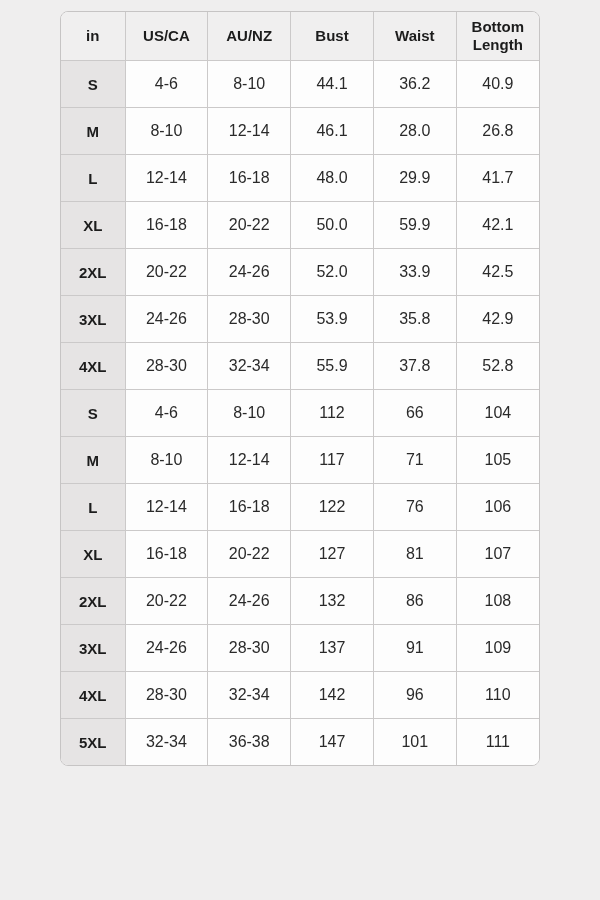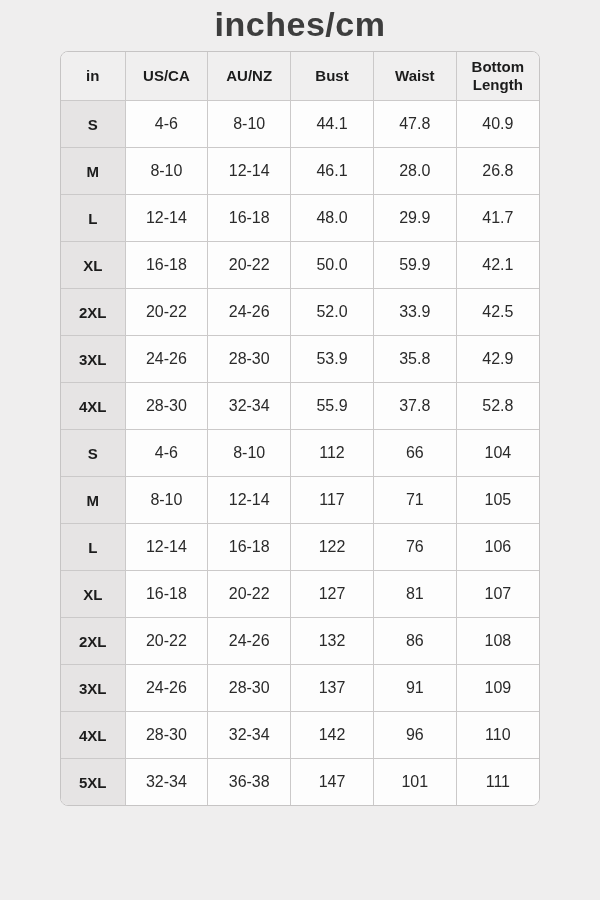--- a/index.html
+++ b/index.html
@@ -68,21 +68,20 @@
   
   table tr:first-child th { border-top: none; }
   table tr:last-child td { border-bottom: none; }
   table tr th:first-child, table tr td:first-child { border-left: none; }
   table tr th:last-child, table tr td:last-child { border-right: none; }
 </style>
 </head>
 <body>
 
 <div class="title-block">
-  <div class="title-line">inches/cm</div>
 </div>
 
 <div class="table-wrap">
   <table>
     <colgroup>
       <col class="size-col">
       <col>
         <col>
         <col>
         <col>
@@ -95,21 +94,21 @@
           <th>AU/NZ</th>
           <th>Bust</th>
           <th>Waist</th>
           <th>Bottom Length</th>
         </tr>
         <tr>
           <td class="label-cell">S</td>
           <td class="data-cell">4-6</td>
           <td class="data-cell">8-10</td>
           <td class="data-cell">44.1</td>
-          <td class="data-cell">47.8</td>
+          <td class="data-cell">36.2</td>
           <td class="data-cell">40.9</td>
         </tr>
         <tr>
           <td class="label-cell">M</td>
           <td class="data-cell">8-10</td>
           <td class="data-cell">12-14</td>
           <td class="data-cell">46.1</td>
           <td class="data-cell">28.0</td>
           <td class="data-cell">26.8</td>
         </tr>

